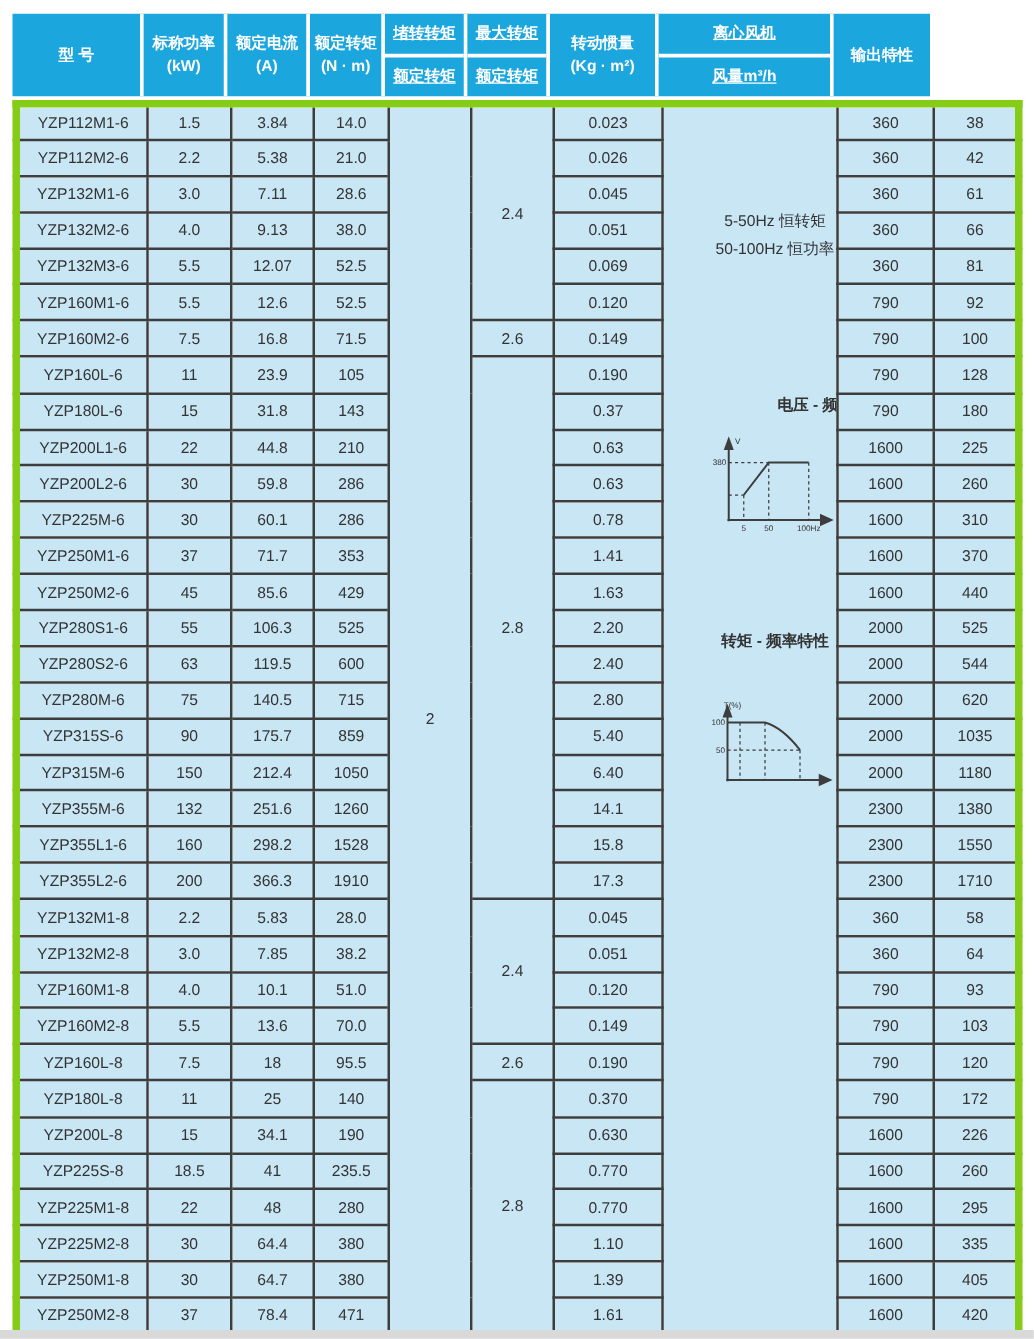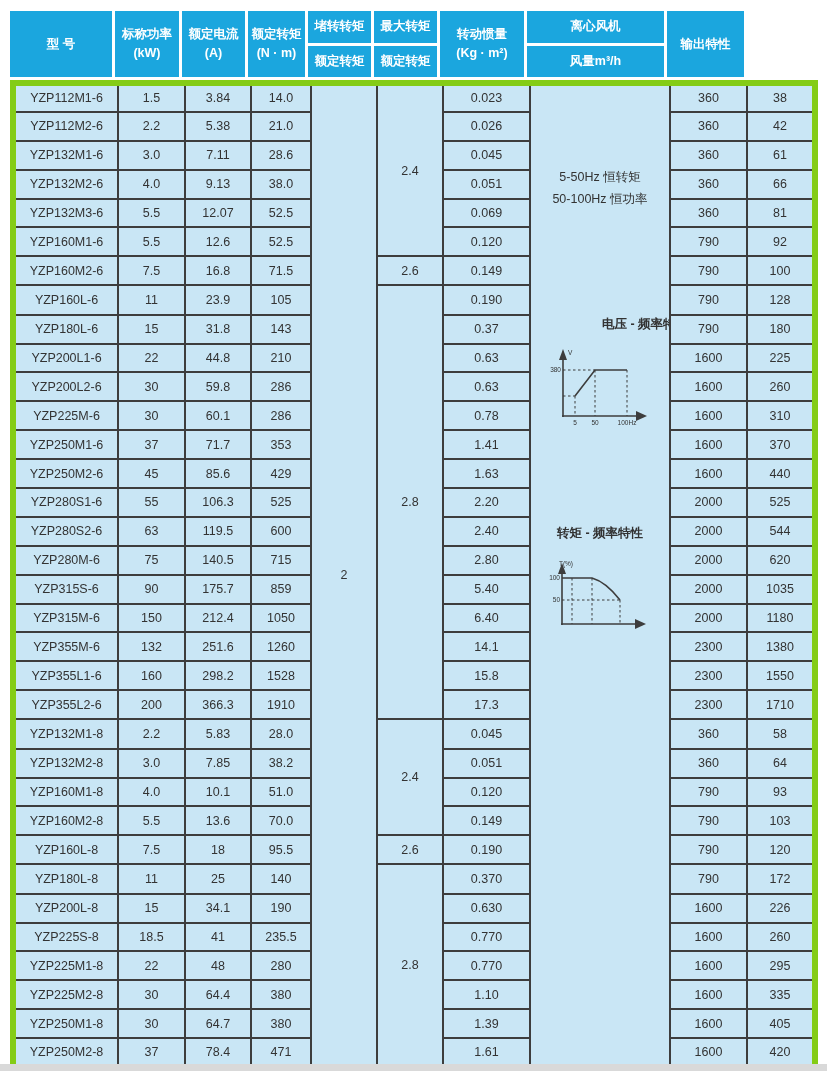--- a/index.html
+++ b/index.html
@@ -14,40 +14,40 @@
     grid-template-columns:105px 67px 66px 60px 66px 66px 87px 140px 77px 68px;
     height:66px;background:#ffffff;margin-bottom:3px;
   }
   .hcell{
     background:#1ba6de;color:#ffffff;display:flex;flex-direction:column;
     justify-content:center;align-items:center;font-size:12.5px;font-weight:600;
     line-height:19px;text-align:center;
   }
   .hdr .hcell:not(:last-child){border-right:3px solid #ffffff;}
   .hcell.stacked{justify-content:stretch;line-height:normal;}
-  .hcell.stacked .half{flex:1;align-self:stretch;display:flex;align-items:center;justify-content:center;}
+  .hcell.stacked .half{flex:1;align-self:stretch;display:flex;align-items:center;justify-content:center;text-decoration:underline;}
   .hcell.stacked .half.top{border-bottom:3px solid #ffffff;}
   
   .body-table{
     border-collapse:collapse;table-layout:fixed;width:802px;
     border:6px solid #84cc16;
   }
   .body-table td{
     border:2px solid #3d3d3d;background:#c9e6f5;color:#333333;
     font-size:12.5px;text-align:center;vertical-align:middle;
     padding:0;overflow:hidden;white-space:nowrap;
   }
   .body-table tr{height:28.9px;}
   td.output-cell{padding:0;vertical-align:top;}
   
-  .output-inner{position:relative;width:100%;height:978px;}
+  .output-inner{position:relative;width:100%;height:978px;padding-left:40px;}
   .oc-abs{position:absolute;left:0;width:100%;text-align:center;color:#333333;}
   .oc-note{top:80px;font-size:12.5px;line-height:22px;}
   .oc-title1{top:230px;font-size:12.5px;font-weight:600;margin-left:45px;}
-  .oc-title2{top:439px;font-size:12.5px;font-weight:600;}
+  .oc-title2{top:419px;font-size:12.5px;font-weight:600;}
   .oc-g1{top:260px;display:flex;justify-content:center;}
   .oc-g2{top:472px;display:flex;justify-content:center;}
   svg .ax{stroke:#3d3d3d;stroke-width:1.6;fill:none;}
   svg .axf{fill:#3d3d3d;stroke:none;}
   svg .dash{stroke:#3d3d3d;stroke-width:1;fill:none;stroke-dasharray:2.5 2.5;}
   svg .curve{stroke:#3d3d3d;stroke-width:1.6;fill:none;}
   svg text{fill:#333333;font-size:6.5px;font-family:"Liberation Sans","DejaVu Sans",sans-serif;}
   
   .bottom-strip{position:absolute;left:0;bottom:0;width:827px;height:7px;background:#d9d9d9;}
 </style>

